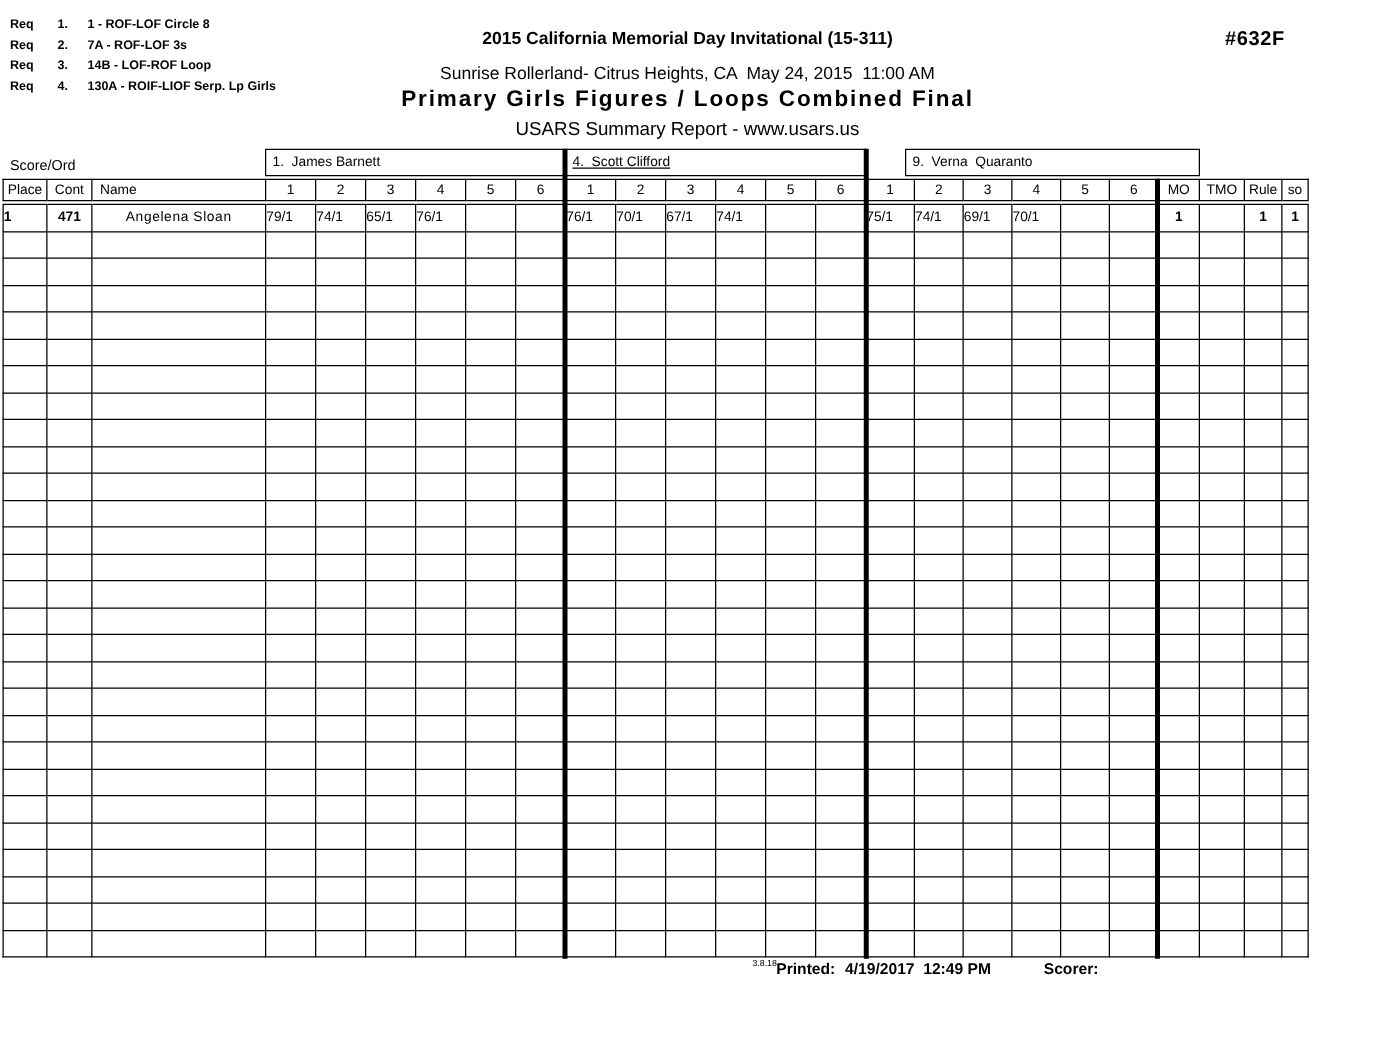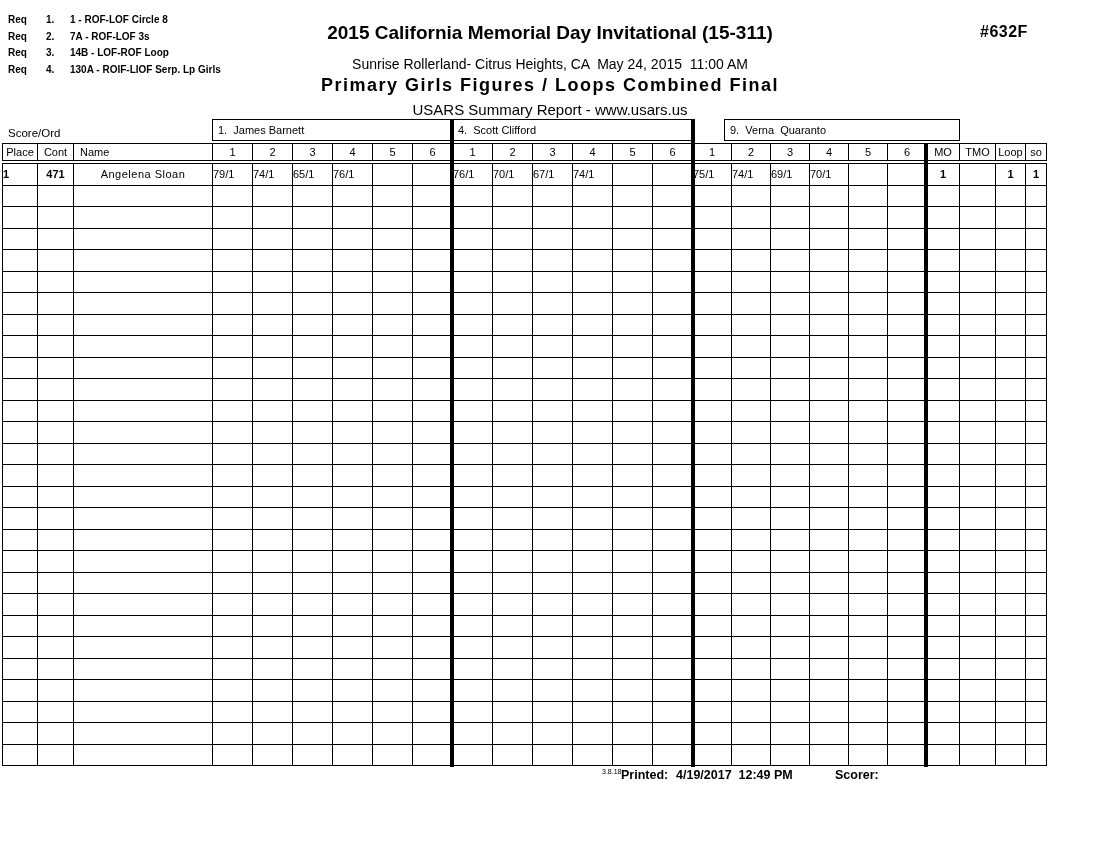--- a/index.html
+++ b/index.html
@@ -10,33 +10,33 @@
   .page{position:absolute;inset:0;}
 
   
   .req-list{position:absolute;left:8px;top:12px;font-weight:bold;font-size:10px;line-height:16.5px;}
   .req-line{white-space:pre;}
   .req-word{display:inline-block;width:38px;}
   .req-num{display:inline-block;width:24px;}
 
   
   .title-block{position:absolute;left:0;top:22px;width:1100px;text-align:center;}
-  .t1{font-size:19px;font-weight:bold;}
+  .t1{font-size:14px;font-weight:bold;}
   .t2{font-size:14px;margin-top:12px;white-space:pre;}
   .t3{font-size:18px;font-weight:bold;letter-spacing:1.5px;margin-top:3px;}
   .t4{font-size:15px;margin-top:5px;}
   .code{position:absolute;left:980px;top:23px;font-size:16px;font-weight:bold;letter-spacing:.5px;}
 
   .score-ord{position:absolute;left:8px;top:127px;font-size:11.5px;}
 
   
   .judge-box{position:absolute;top:119px;height:22px;border:1px solid #000;box-sizing:border-box;
              font-size:11px;padding:4px 0 0 5px;white-space:pre;overflow:hidden;}
   #judge1{left:212px;width:240px;}
-  #judge2{left:452px;width:241px;}
+  #judge2{left:452px;width:241px;text-decoration:underline;}
   #judge3{left:724px;width:236px;}
 
   
   table.grid{position:absolute;left:2px;top:143px;width:1044px;border-collapse:collapse;table-layout:fixed;}
   .grid th,.grid td{border:1px solid #000;padding:0;overflow:hidden;white-space:nowrap;}
   .grid thead th{height:16px;font-size:11px;font-weight:normal;text-align:center;border-bottom:4px double #000;}
   .grid thead th.name-h{text-align:left;padding-left:6px;}
   .grid tbody td{height:20.5px;font-size:11px;box-sizing:content-box;}
   .place-cell{font-weight:bold;font-size:12px;text-align:left;padding-left:5px;}
   .cont-cell{font-weight:bold;font-size:12px;text-align:center;}
@@ -130,21 +130,21 @@
           <th>5</th>
           <th>6</th>
           <th>1</th>
           <th>2</th>
           <th>3</th>
           <th>4</th>
           <th>5</th>
           <th>6</th>
           <th>MO</th>
           <th>TMO</th>
-          <th>Loop</th>
+          <th>Rule</th>
           <th>so</th>
         </tr>
     </thead>
     <tbody id="table-body">
         <tr>
           <td class="place-cell">1</td>
           <td class="cont-cell">471</td>
           <td class="name-cell">Angelena Sloan</td>
           <td class="score-cell">79/1</td>
           <td class="score-cell">74/1</td>

